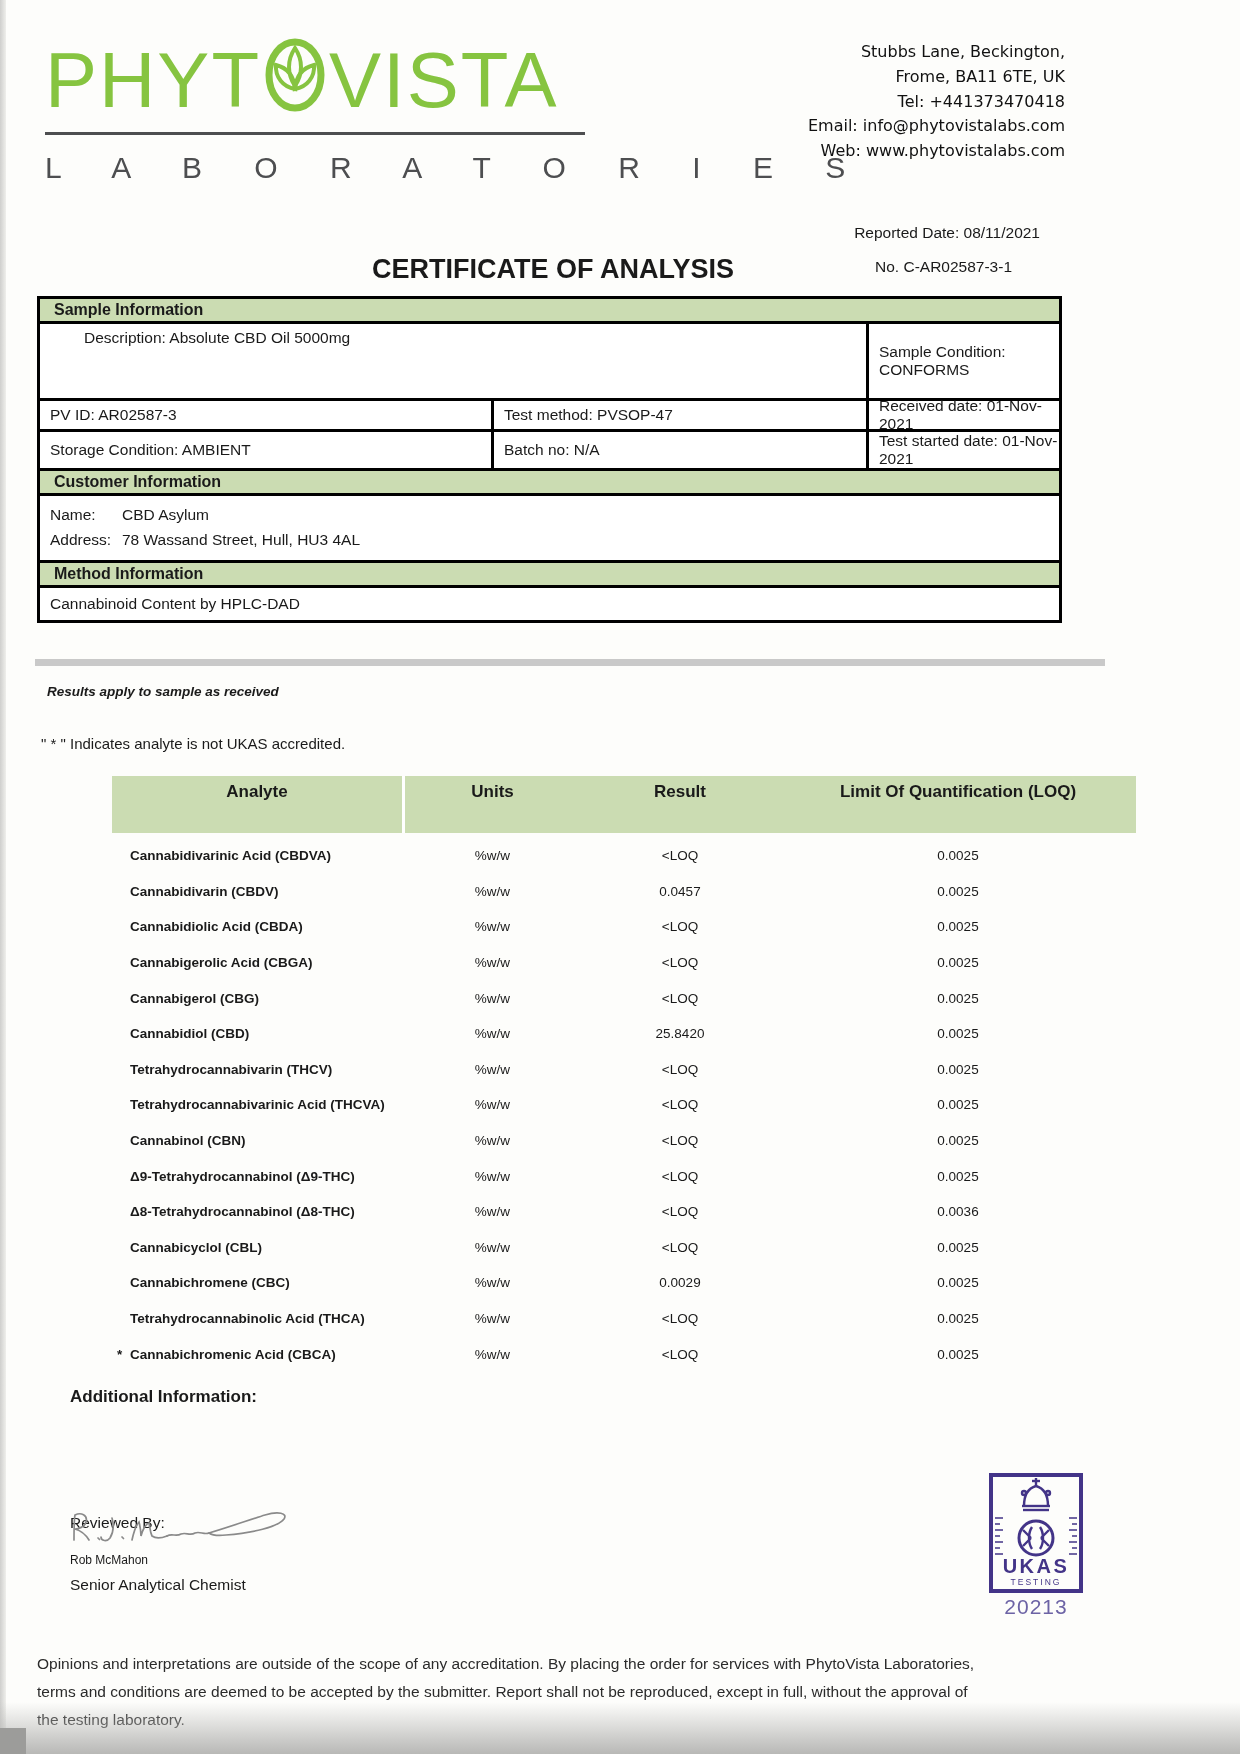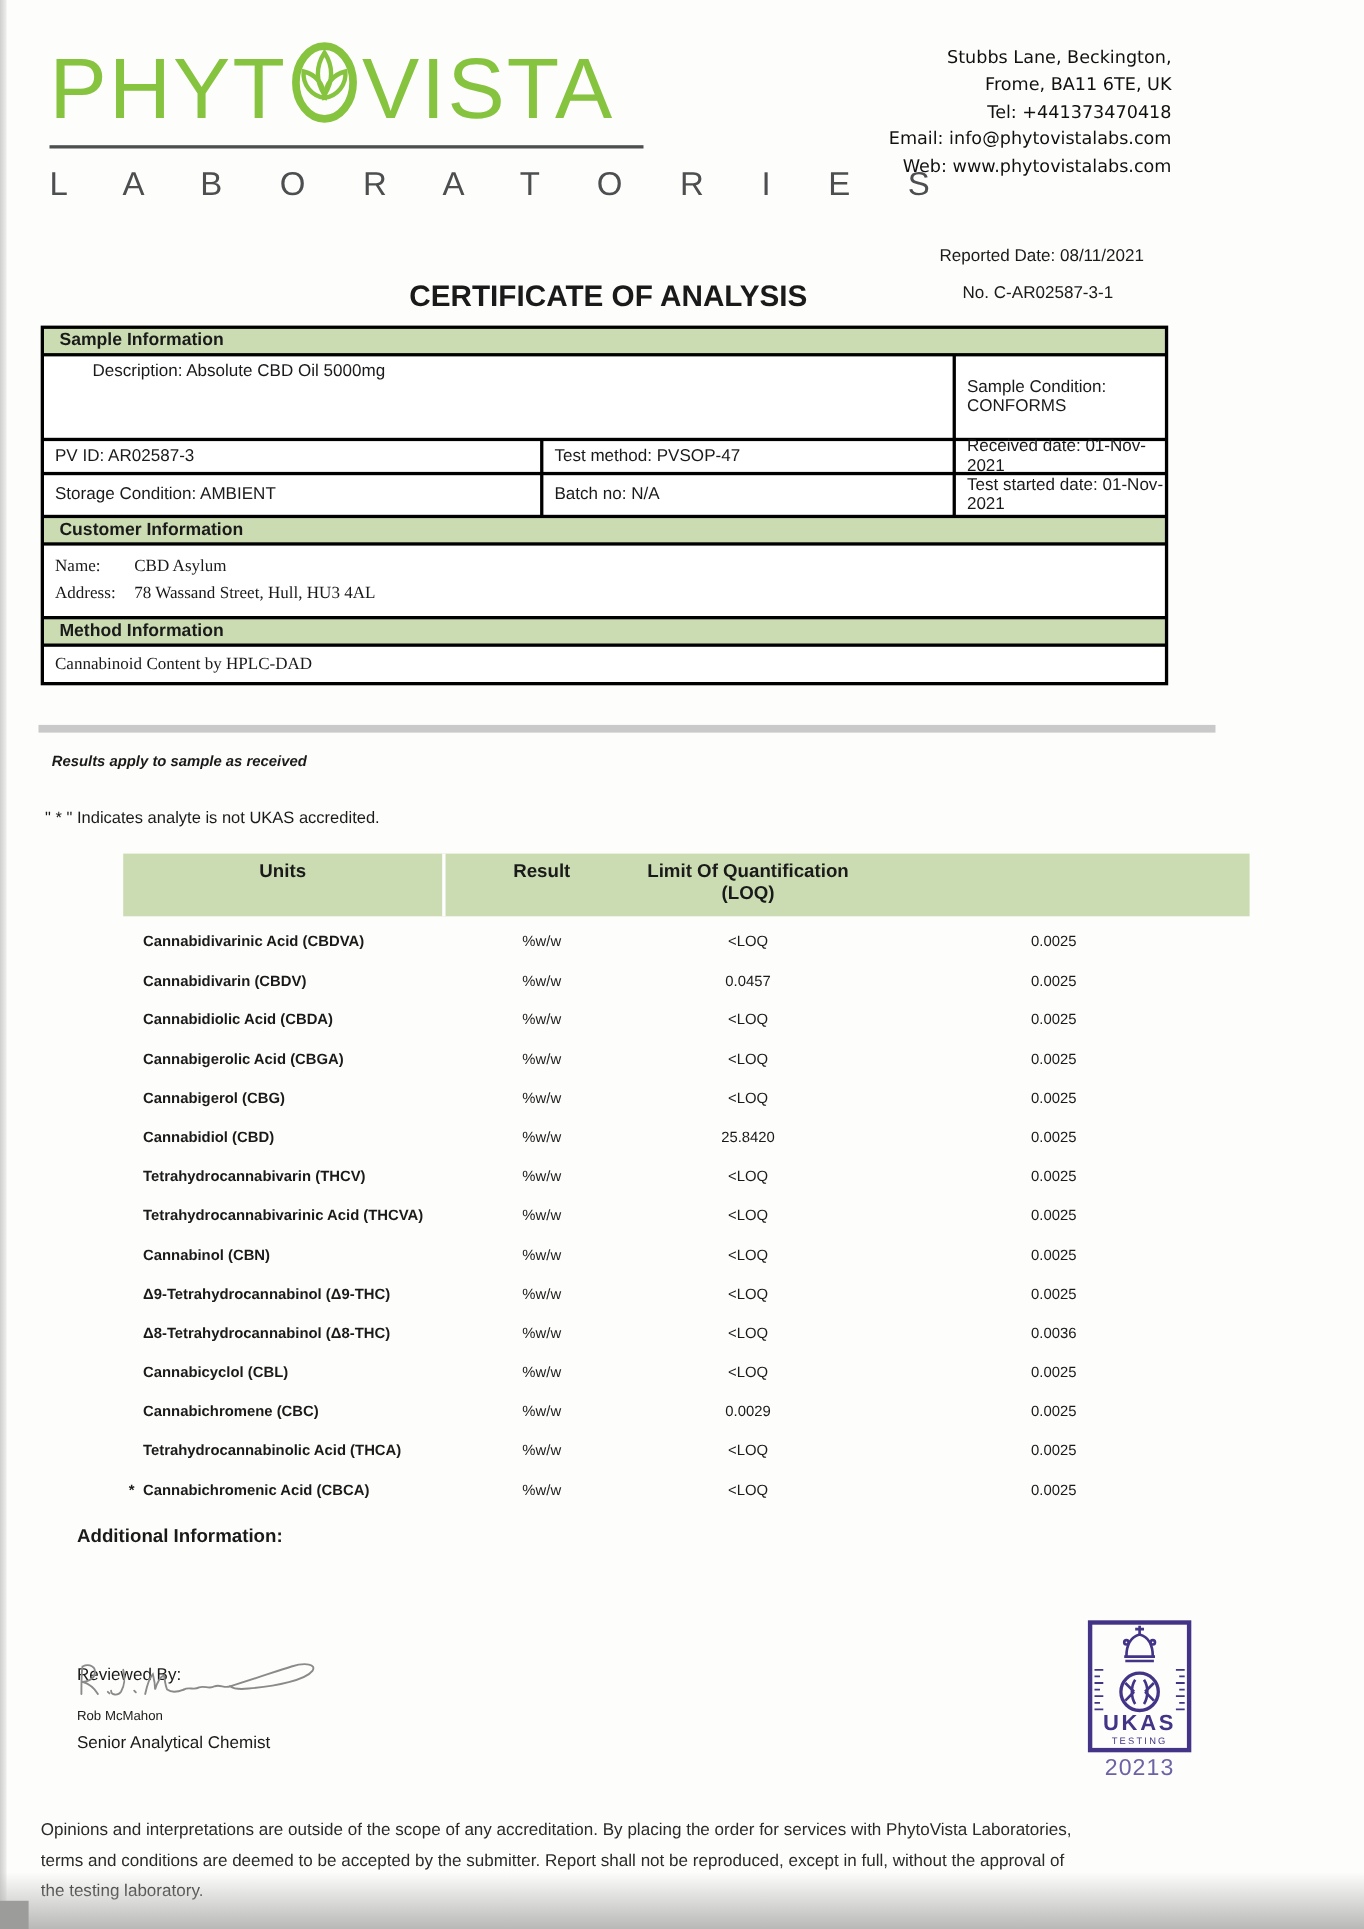--- a/index.html
+++ b/index.html
@@ -33,21 +33,21 @@
   .info-grid{position:absolute;left:37px;top:296px;width:1025px;background:#000;
              padding:3px;display:grid;grid-template-columns:451px 372px 1fr;gap:3px;
              box-sizing:border-box;font-size:15.5px;}
   .cell{background:#fff;display:flex;align-items:center;padding-left:10px;box-sizing:border-box;}
   .bar{background:#cbdcb2;font-weight:bold;font-size:16px;grid-column:1 / span 3;
        height:22px;display:flex;align-items:center;padding-left:14px;}
   .cell.h74{height:74px;align-items:flex-start;padding-top:5px;padding-left:44px;}
   .cell.h28{height:28px;}
   .cell.h36{height:36px;}
   .cell.span2{grid-column:1 / span 2;}
-  .cell.span3{grid-column:1 / span 3;font-family:Liberation Serif, serif;}
+  .cell.span3{grid-column:1 / span 3;}
   .cust-cell{height:64px;flex-direction:column;align-items:flex-start;justify-content:space-around;
              padding:6px 0 8px 10px;}
   .kv{display:flex;}
   .kv .k{width:72px;}
   .method-cell{height:32px;}
   .pad12{}
 
   .grey-divider{position:absolute;left:35px;top:659px;width:1070px;height:7px;background:#c9c9c9;}
   .results-note{position:absolute;left:47px;top:684px;font-size:13.5px;font-weight:bold;font-style:italic;}
   .accred-note{position:absolute;left:41px;top:735px;font-size:15px;}
@@ -139,20 +139,21 @@
     <div class="bar">Method Information</div>
     <div class="cell span3 method-cell">Cannabinoid Content by HPLC-DAD</div>
   </div>
 
   <div class="grey-divider"></div>
   <div class="results-note">Results apply to sample as received</div>
   <div class="accred-note">" * " Indicates analyte is not UKAS accredited.</div>
 
   <div class="rtable">
     <div class="rhead">
+      <div class="hc">Analyte</div>
       <div class="hc">Units</div>
       <div class="hc">Result</div>
       <div class="hc">Limit Of Quantification (LOQ)</div>
     </div>
     <div class="rbody">
     <div class="rrow">
       <div class="analyte">
         <span class="star" style="visibility: hidden;">*</span><span>Cannabidivarinic Acid (CBDVA)</span>
       </div>
       <div class="units">%w/w</div>

